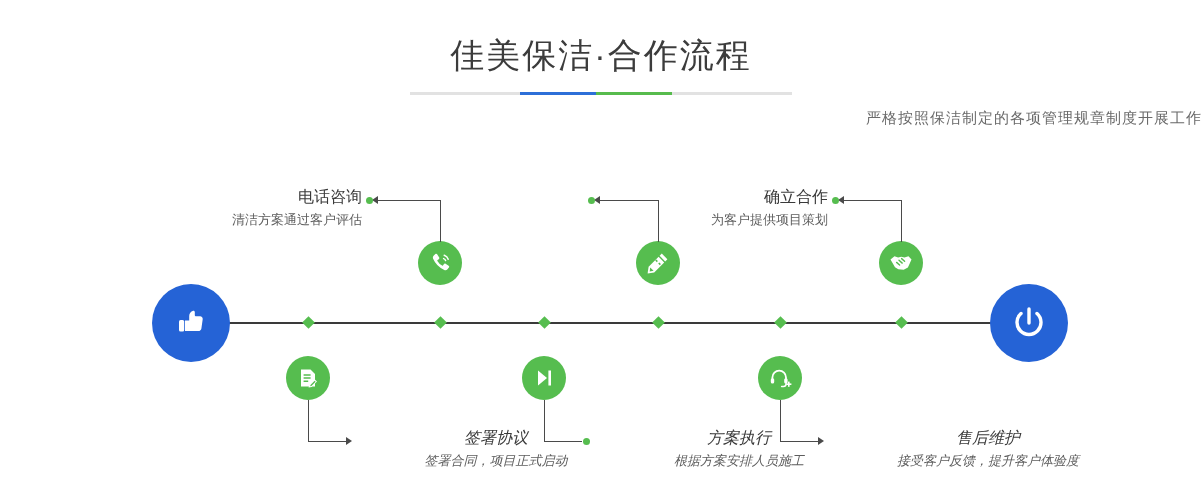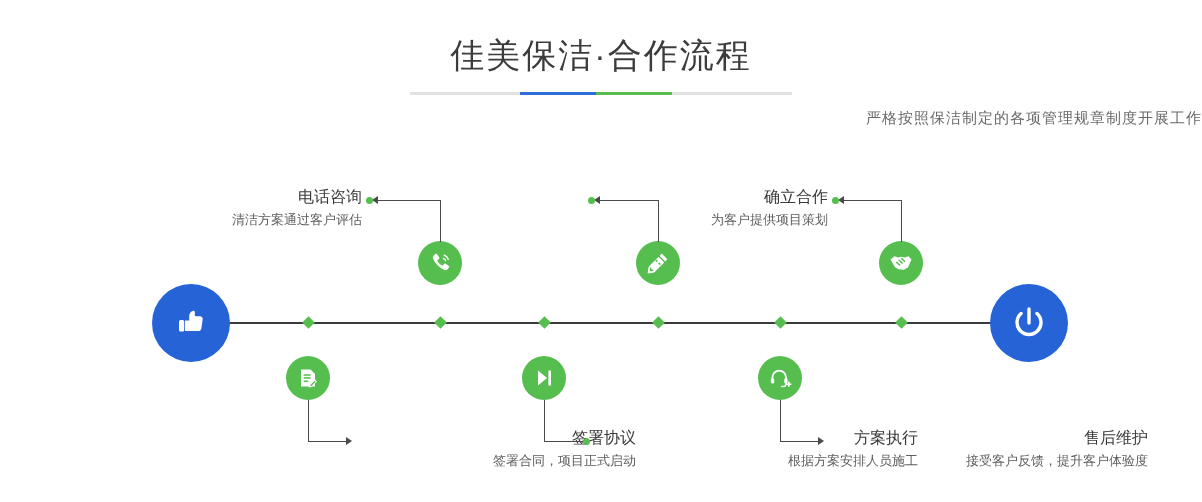--- a/index.html
+++ b/index.html
@@ -163,21 +163,21 @@
     color: #3a3a3a;
     line-height: 22px;
   }
   .label .lab-desc {
     font-size: 13px;
     color: #5d5d5d;
     line-height: 20px;
     margin-top: 2px;
   }
   .label.align-right { text-align: right; }
-  .label.align-left { text-align: right; }
+  .label.align-left { text-align: center; font-style: italic; }
 </style>
 </head>
 <body>
 
 <div class="page">
 
   <div class="header">
     <h1 class="title">佳美保洁·合作流程</h1>
     <div class="divider">
       <div class="seg-blue"></div>
@@ -267,21 +267,21 @@
         <svg width="24" height="24" viewBox="0 0 24 24">
           <path fill="#ffffff" d="M6 4.5l9 7.5-9 7.5z"></path>
           <rect x="16.4" y="4.5" width="2.6" height="15" fill="#ffffff"></rect>
         </svg>
       </span>
     </div>
     <div class="diamond" style="left:540px; top:318px;"></div>
     <div class="connector-v" style="left:544px; top:400px; height:41px;"></div>
     <div class="connector-h" style="left:544px; top:441px; width:38px;"></div>
     <div class="dot-green" style="left:583px; top:438px;"></div>
-    <div class="label align-left" style="left:628px; top:427px; width:290px;">
+    <div class="label align-left" style="left:594px; top:427px; width:290px;">
       <div class="lab-title">方案执行</div>
       <div class="lab-desc">根据方案安排人员施工</div>
     </div>
 
     <div class="node-circle" style="left:879px; top:241px;">
       <span>
         <svg width="26" height="26" viewBox="0 0 26 26">
           <path fill="#ffffff" d="M2.5 9.6l4-3.4 3.6 1.2 3.1-.6 3.2.8 4.1-1.4 3 3.2-3.6 8-4.2 2.3-5.4-.4-3.3-2.1z"></path>
           <path d="M8.6 12.4l3 2.6M11 10.3l3.2 2.8M13.6 8.6l3 2.6" stroke="#56bd4f" stroke-width="1.4" fill="none" stroke-linecap="round"></path>
         </svg>

